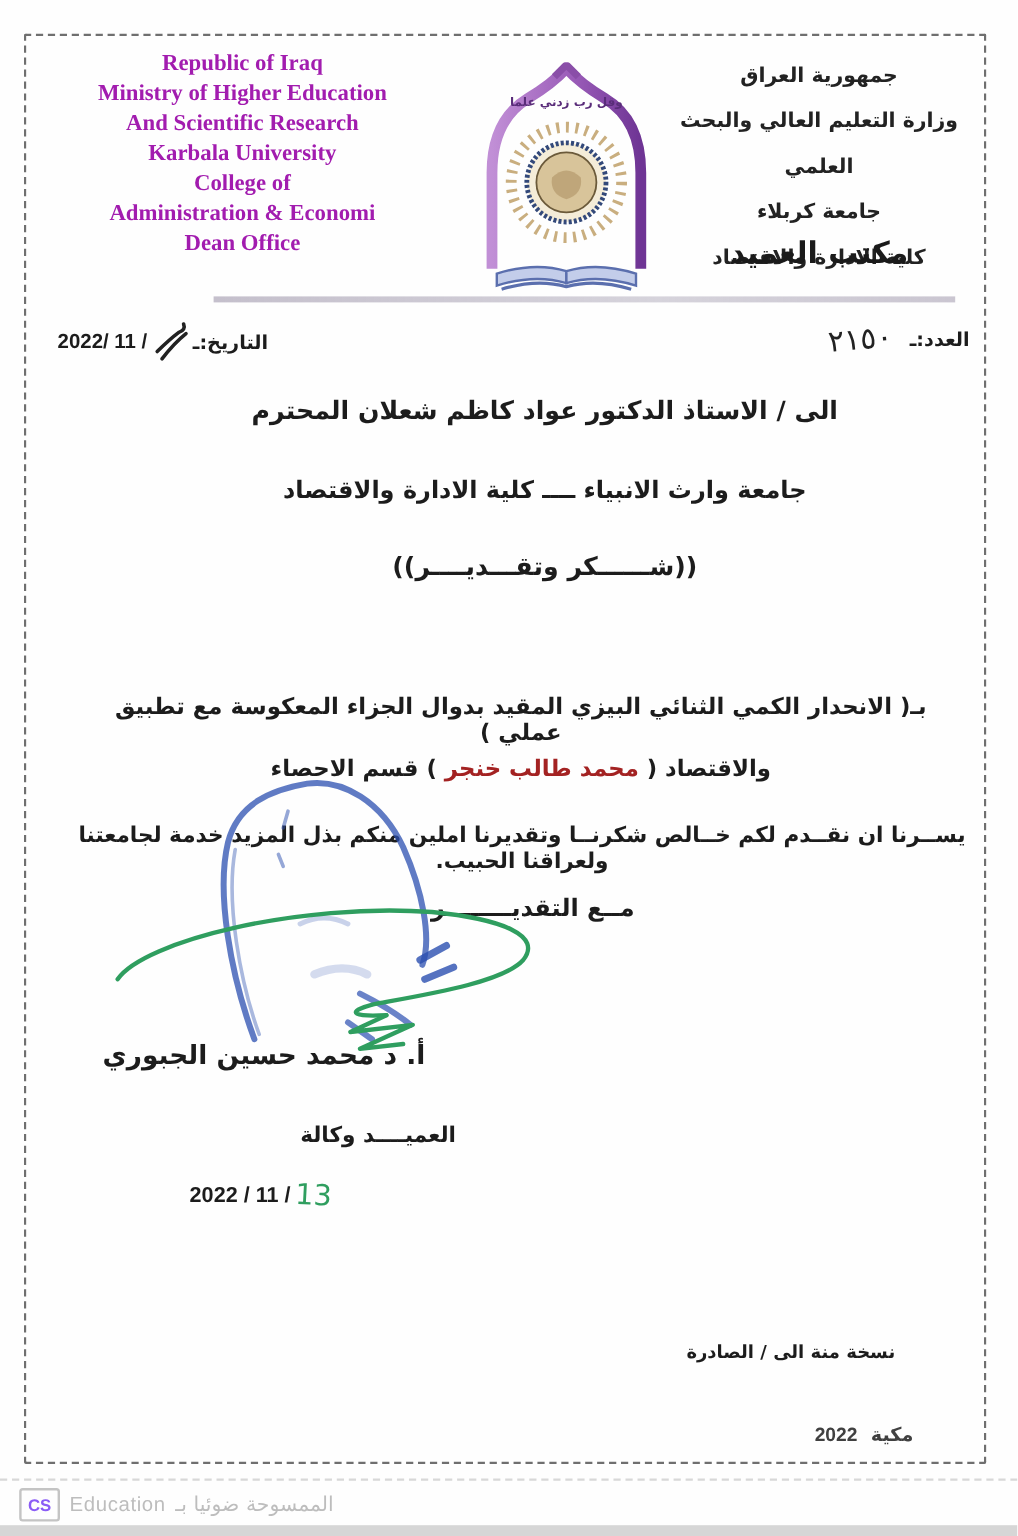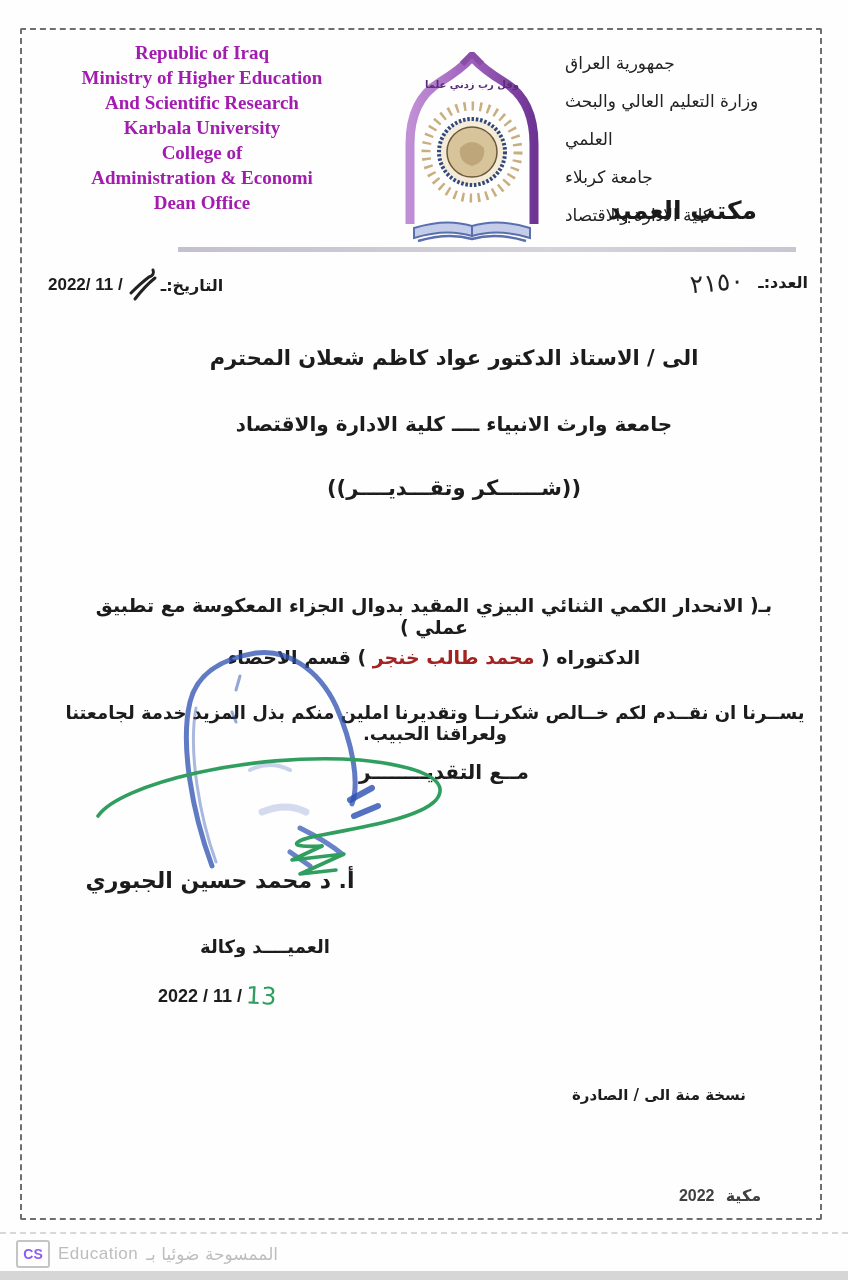--- a/index.html
+++ b/index.html
@@ -7,49 +7,49 @@
         font-family:"DejaVu Sans",sans-serif;color:#1c1c1c;}
   .abs{position:absolute;}
   .border-frame{left:20px;top:28px;width:798px;height:1188px;border:2.5px dashed #6f6f6f;border-radius:2px;}
   .sep-strip{left:178px;top:247px;width:618px;height:5px;
              background:linear-gradient(90deg,rgba(140,130,155,.5),rgba(110,100,130,.28) 60%,rgba(140,130,155,.45));
              filter:blur(.4px);}
   
   .en-head{left:42px;top:40px;width:320px;text-align:center;
            font-family:"Liberation Serif",serif;font-weight:bold;font-size:19px;line-height:25px;color:#a21caf;}
   
-  .ar-head{left:565px;top:44px;width:235px;text-align:left;direction:rtl;
-           font-size:17px;line-height:38px;font-weight:400;color:#222;}
+  .ar-head{left:565px;top:44px;width:235px;text-align:center;direction:rtl;
+           font-size:17px;line-height:38px;font-weight:700;color:#222;}
   .ar-office{left:565px;top:196px;width:235px;text-align:center;direction:rtl;
              font-size:25px;font-weight:bold;color:#1a1a1a;}
   
   .ref-num{left:598px;top:268px;width:210px;display:flex;align-items:center;justify-content:flex-end;gap:14px;}
   .ref-num .label,.ref-date .label{font-size:16px;font-weight:bold;direction:rtl;}
   .hand-num{font-size:25px;font-weight:500;letter-spacing:3px;transform:rotate(-5deg);color:#222;}
   .ref-date{left:48px;top:266px;width:250px;display:flex;align-items:center;gap:2px;}
   .ref-date .digits{font-family:"Liberation Sans",sans-serif;font-size:17px;font-weight:bold;}
   
   .rtl{direction:rtl;}
-  .line{text-align:center;font-weight:bold;margin-top:16px;}
+  .line{text-align:center;font-weight:bold;}
   .l-recipient{left:204px;top:330px;width:500px;font-size:21px;}
   .l-univ{left:224px;top:396px;width:460px;font-size:20px;}
   .l-subject{left:274px;top:460px;width:360px;font-size:21px;}
   .l-para1{left:104px;top:514px;width:660px;font-size:20px;}
   .l-thesis{left:94px;top:578px;width:680px;font-size:19px;}
   .l-student{left:204px;top:630px;width:460px;font-size:19px;}
   .l-student .red{color:#a32222;}
   .l-para2{left:60px;top:686px;width:750px;font-size:18px;}
   .l-regards{left:304px;top:744px;width:280px;font-size:20px;}
   
   .sig-name{left:80px;top:868px;width:280px;font-size:22px;font-weight:bold;text-align:center;direction:rtl;}
-  .sig-title{left:200px;top:936px;width:180px;font-size:18px;font-weight:bold;text-align:left;direction:rtl;}
+  .sig-title{left:200px;top:936px;width:180px;font-size:18px;font-weight:bold;text-align:right;direction:rtl;}
   .sig-date{left:158px;top:982px;width:200px;font-family:"Liberation Sans",sans-serif;
             font-size:18px;font-weight:bold;display:flex;align-items:center;gap:4px;}
   .green-day{color:#2f9e5f;font-size:24px;font-weight:500;transform:rotate(3deg);font-family:"DejaVu Sans",sans-serif;}
-  .copy-note{left:520px;top:1086px;width:278px;text-align:center;direction:rtl;font-size:15px;font-weight:bold;}
+  .copy-note{left:520px;top:1118px;width:278px;text-align:center;direction:rtl;font-size:15px;font-weight:bold;}
   .press{left:640px;top:1186px;width:160px;text-align:center;font-size:16px;font-weight:bold;color:#404040;direction:rtl;}
   .press .yr{font-family:"Liberation Sans",sans-serif;}
   
   .faint-line{left:0;top:1232px;width:848px;border-top:2px dashed #d8d8d8;}
   .cam{left:16px;top:1240px;display:flex;align-items:center;gap:8px;color:#bdbdbd;font-size:17px;}
   .cs-box{display:inline-flex;align-items:center;justify-content:center;width:30px;height:24px;
           border:2px solid #c4c4c4;border-radius:3px;font-weight:bold;font-size:14px;color:#8b5cf6;
           font-family:"Liberation Sans",sans-serif;}
   .cam .brand{font-family:"Liberation Sans",sans-serif;letter-spacing:.5px;}
   .bottom-bar{left:0;top:1271px;width:848px;height:9px;background:#d6d6d6;}
@@ -123,21 +123,21 @@
       <path d="M 28 4 Q 30 9 24 11 Q 16 17 6 27" fill="none" stroke="#222" stroke-width="3" stroke-linecap="round"></path>
       <path d="M 30 12 Q 20 20 10 33" fill="none" stroke="#222" stroke-width="3" stroke-linecap="round"></path>
     </svg>
     <span class="label">التاريخ:ـ</span>
   </div>
 
   <div class="abs line rtl l-recipient">الى /  الاستاذ الدكتور عواد كاظم شعلان المحترم</div>
   <div class="abs line rtl l-univ">جامعة وارث الانبياء  ــــ كلية الادارة والاقتصاد</div>
   <div class="abs line rtl l-subject">((شــــــكر وتقـــديــــر))</div>
   <div class="abs line rtl l-thesis">بـ( الانحدار الكمي الثنائي البيزي المقيد بدوال الجزاء المعكوسة مع تطبيق عملي )</div>
-  <div class="abs line rtl l-student"><span>الدكتوراه ( </span><span class="red">محمد طالب خنجر</span><span> ) قسم الاحصاء</span></div>
+  <div class="abs line rtl l-student"><span>والاقتصاد ( </span><span class="red">محمد طالب خنجر</span><span> ) قسم الاحصاء</span></div>
   <div class="abs line rtl l-para2">يســرنا ان نقــدم لكم خــالص شكرنــا وتقديرنا املين منكم بذل المزيد خدمة  لجامعتنا ولعراقنا  الحبيب.</div>
   <div class="abs line rtl l-regards">مــع التقديــــــــر</div>
 
   <svg class="abs overlay" viewBox="0 0 848 1280">
 
     <g stroke="#2b4fb0" fill="none" stroke-linecap="round">
       <path d="M 212 866 C 192 812 180 744 190 702 C 198 670 226 658 256 653 C 286 649 318 668 336 706 C 352 742 360 782 352 804" stroke-width="5" opacity=".75"></path>
       <path d="M 216 862 C 200 818 188 752 196 708" stroke-width="3" opacity=".4"></path>
       <path d="M 350 800 L 372 788 M 354 816 L 378 806" stroke-width="6" opacity=".8"></path>
       <path d="M 300 828 C 316 836 330 844 342 854 M 290 852 L 310 866" stroke-width="5" opacity=".7"></path>

